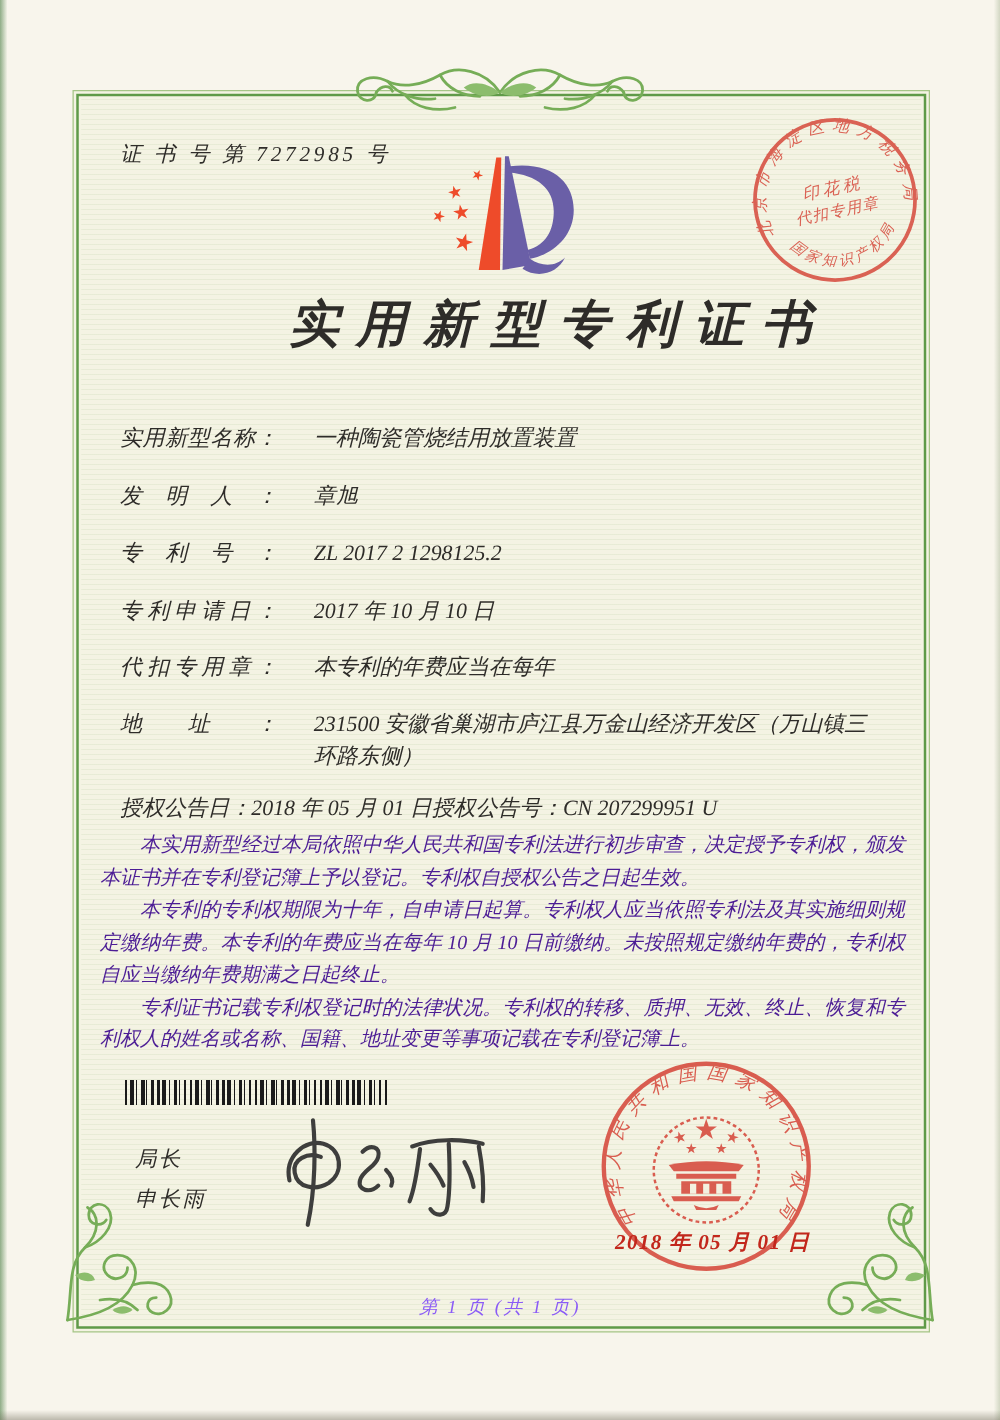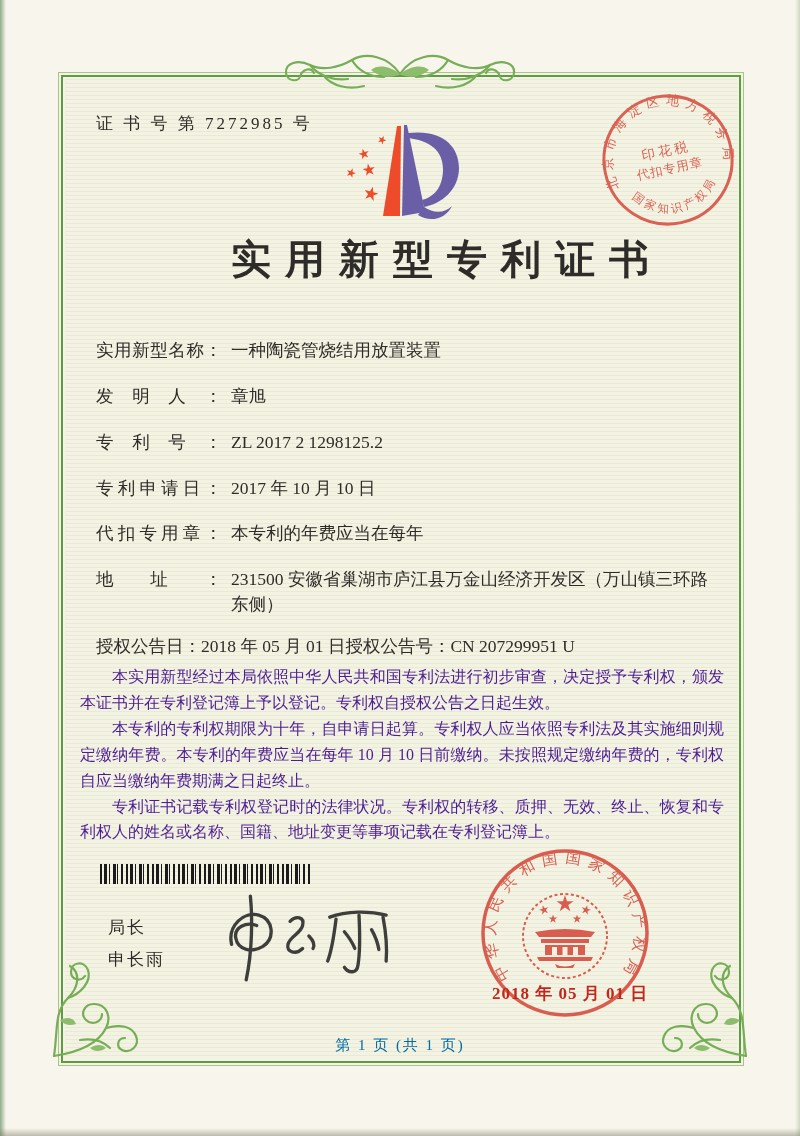--- a/index.html
+++ b/index.html
@@ -1,18 +1,18 @@
 <!DOCTYPE html>
 <html><head>
 <meta charset="utf-8">
 <style>
   html,body{margin:0;padding:0;background:#e9e6dd;}
   .page{
     position:relative;width:800px;height:1136px;background:#f8f5ec;overflow:hidden;
-    font-family:"Liberation Serif","DejaVu Serif",serif;color:#2e2c29;
+    font-family:"Liberation Serif","DejaVu Serif",serif;color:#2e2c29;font-style:italic;
   }
   
   .edge-left{position:absolute;left:0;top:0;width:6px;height:100%;
     background:linear-gradient(90deg,rgba(74,125,68,.6),rgba(74,125,68,0));}
   .edge-right{position:absolute;right:0;top:0;width:5px;height:100%;
     background:linear-gradient(270deg,rgba(140,160,120,.35),rgba(0,0,0,0));}
   .edge-bottom{position:absolute;left:0;bottom:0;width:100%;height:8px;
     background:linear-gradient(0deg,rgba(115,112,95,.45),rgba(0,0,0,0));}
   
   .frame{position:absolute;left:58px;top:72px;width:684px;height:992px;
@@ -26,21 +26,21 @@
   .orn-br{left:650px;top:958px;width:110px;height:110px;transform:scaleX(-1);}
   
   .cert-number{position:absolute;left:96px;top:112px;font-size:17px;letter-spacing:3px;z-index:3;}
   .logo{position:absolute;left:338px;top:124px;width:134px;height:106px;z-index:3;}
   .title{position:absolute;left:0;top:232px;width:100%;text-align:center;
     font-size:40px;font-weight:700;letter-spacing:14px;text-indent:14px;z-index:3;padding-left:40px;}
   .tax-stamp{position:absolute;left:596px;top:88px;width:144px;height:144px;
     transform:rotate(-12deg);opacity:.85;z-index:4;}
   
   .fields{position:absolute;left:96px;top:338px;width:614px;font-size:17.5px;z-index:3;}
-  .field{display:flex;margin-bottom:21px;line-height:1.42;}
+  .field{display:flex;margin-bottom:21px;line-height:1.42;gap:20px;}
   .field-label{flex:0 0 126px;text-align:justify;text-align-last:justify;}
   .field-value{flex:1;margin-left:9px;}
   .grant-row{position:absolute;left:96px;top:634px;width:618px;display:flex;
     font-size:17.5px;z-index:3;}
   
   .paragraphs{position:absolute;left:80px;top:664px;width:644px;font-size:16px;
     line-height:1.62;text-align:justify;color:#4c1d95;z-index:3;}
   .paragraphs p{margin:0;text-indent:2em;}
   
   .barcode{position:absolute;left:100px;top:864px;width:212px;height:20px;z-index:3;
@@ -51,21 +51,21 @@
       #1a1a1a 13px 16px,rgba(0,0,0,0) 16px 17px,
       #1a1a1a 17px 18px,rgba(0,0,0,0) 18px 21px,
       #1a1a1a 21px 23px,rgba(0,0,0,0) 23px 26px);}
   .sig-title{position:absolute;left:108px;top:916px;font-size:17px;letter-spacing:2px;z-index:3;}
   .sig-name{position:absolute;left:108px;top:948px;font-size:17px;letter-spacing:2px;z-index:3;}
   .signature{position:absolute;left:212px;top:890px;width:200px;height:94px;z-index:4;}
   .office-stamp{position:absolute;left:476px;top:844px;width:178px;height:178px;opacity:.88;z-index:4;}
   .stamp-date{position:absolute;left:492px;top:982px;width:160px;font-size:17px;
     color:#c2271c;font-weight:700;letter-spacing:1px;z-index:5;}
   .footer{position:absolute;left:0;top:1036px;width:100%;text-align:center;
-    font-size:15px;letter-spacing:2px;color:#0369a1;z-index:3;}
+    font-size:15px;letter-spacing:2px;color:#8b5cf6;z-index:3;}
 </style>
 </head>
 <body>
 
 <div class="page">
 
   <div class="edge-left"></div>
   <div class="edge-right"></div>
   <div class="edge-bottom"></div>
 

